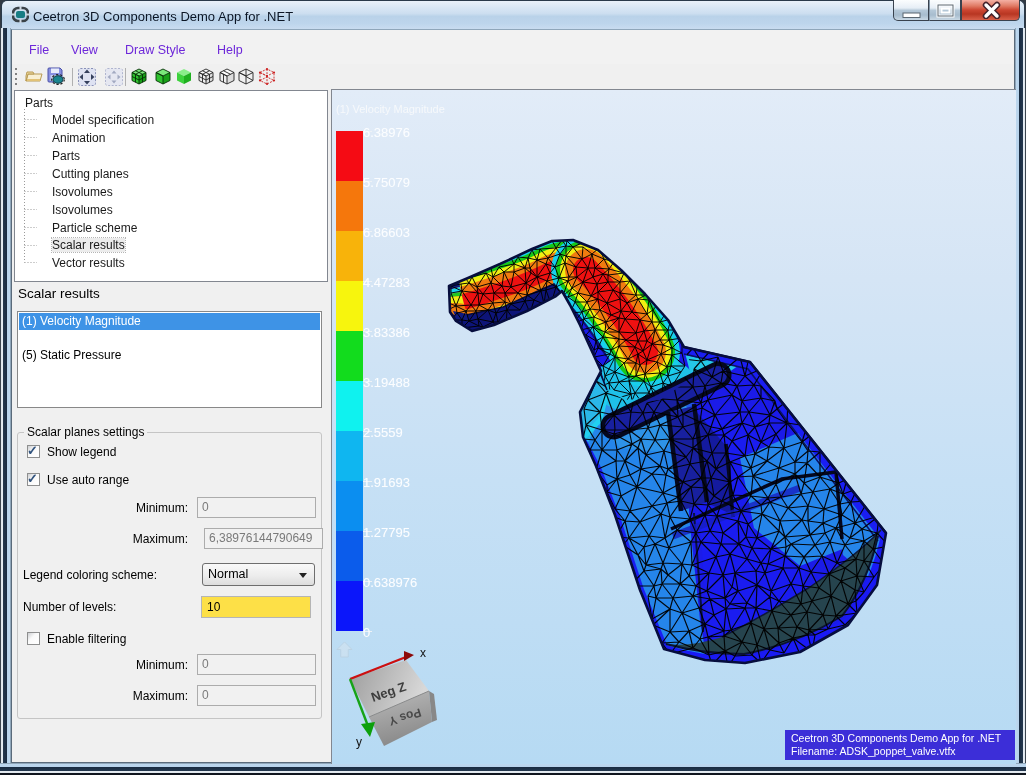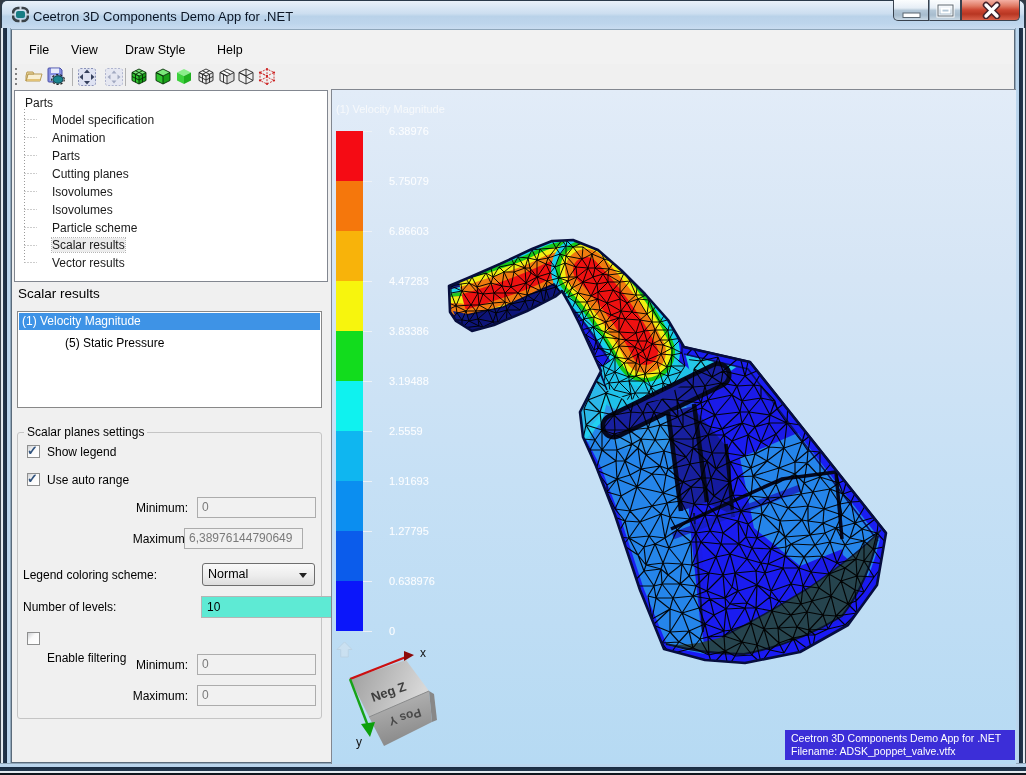--- a/index.html
+++ b/index.html
@@ -22,45 +22,45 @@
 .wbtn{position:absolute;top:0px;height:21px;border:1px solid #39424e;border-top:none;}
 #btnmin{left:893px;width:36px;border-radius:0 0 0 5px;
 background:linear-gradient(180deg,#fbfdfe 0%,#e6eef6 40%,#b4c8d8 52%,#a7bcce 75%,#c8d8e4 100%);}
 #btnmax{left:929px;width:32px;border-left:1px solid #8699aa;
 background:linear-gradient(180deg,#fbfdfe 0%,#e6eef6 40%,#b4c8d8 52%,#a7bcce 75%,#c8d8e4 100%);}
 #btnclose{left:961px;width:59px;border-radius:0 0 5px 0;
 background:linear-gradient(180deg,#f4b0a4 0%,#e07a64 30%,#cc4632 50%,#b83622 70%,#d8604a 100%);}
 
 #client{position:absolute;left:11px;top:29px;width:1004px;height:734px;background:#f0f0f0;border:1px solid #5a6a7a;border-top:1px solid #8fa6ba;}
 #menubar{position:absolute;left:0;top:0;width:1002px;height:34px;background:#f2f2f2;}
-.mitem{position:absolute;top:13px;font-size:12.5px;color:#000000;}
+.mitem{position:absolute;top:13px;font-size:12.5px;color:#6d28d9;}
 #toolbar{position:absolute;left:0;top:34px;width:1002px;height:26px;background:#f0f0f0;}
 
 #treebox{position:absolute;left:2px;top:60px;width:314px;height:192px;background:#fff;border:1px solid #828790;font-size:12px;color:#1a1a1a;}
 .ti{position:absolute;left:37px;white-space:nowrap;}
 #scalarlbl{position:absolute;left:6px;top:256px;font-size:13.5px;color:#000;}
 #listbox{position:absolute;left:5px;top:281px;width:305px;height:97px;background:#fff;border:1px solid #888;font-size:12px;}
 #lbsel{position:absolute;left:1px;top:1px;width:301px;height:17px;background:#3e93e6;color:#fff;padding:1px 0 0 3px;font-size:12px;}
-#lbrow2{position:absolute;left:4px;top:24px;color:#000;font-size:12px;margin-left:43px;}
+#lbrow2{position:absolute;left:4px;top:36px;color:#000;font-size:12px;}
 #grpbox{position:absolute;left:5px;top:402px;width:305px;height:287px;border:1px solid #c5c5c5;border-radius:3px;}
 #grplbl{position:absolute;left:12px;top:395px;font-size:12px;color:#000;background:#f0f0f0;padding:0 3px;}
 .cb{position:absolute;width:13px;height:13px;background:linear-gradient(135deg,#cdcfd2,#fafafa 40%,#fff);border:1px solid #8e8f8f;}
 .cbchk{position:absolute;left:-1px;top:-3px;font-size:13px;color:#31537e;font-weight:bold;}
 .lbl{position:absolute;font-size:12px;color:#000;white-space:nowrap;}
 .lblr{position:absolute;font-size:12px;color:#000;white-space:nowrap;text-align:right;}
 .tb{position:absolute;width:119px;height:21px;border:1px solid #acacac;font-size:12px;padding:2px 0 0 4px;color:#7a7a7a;background:#f1f1f1;}
-.tbw{position:absolute;width:134px;height:22px;border:1px solid #b5b5b5;font-size:12px;padding:3px 0 0 5px;color:#000;background:#5eead4;}
+.tbw{position:absolute;width:110px;height:22px;border:1px solid #b5b5b5;font-size:12px;padding:3px 0 0 5px;color:#000;background:#fde047;}
 #combo{position:absolute;width:113px;height:23px;border:1px solid #6e6e6e;border-radius:3px;font-size:12.5px;padding:3px 0 0 5px;color:#000;
 background:linear-gradient(180deg,#f9f9f9 0%,#ededed 55%,#dddddd 100%);}
 #combo:after{content:"";position:absolute;right:7px;top:9px;width:0;height:0;border:4px solid transparent;border-top:5px solid #222;}
 
 #viewport{position:absolute;left:319px;top:59px;width:685px;height:675px;
 background:linear-gradient(180deg,#e2ecf8 0%,#d5e5f5 28%,#c6e0f5 58%,#b6daf3 100%);border-left:1px solid #828790;border-top:1px solid #828790;}
 #legendttl{position:absolute;left:4px;top:13px;font-size:11px;color:#f8fafc;opacity:.95;}
-.lgv{position:absolute;left:57px;font-size:11px;color:#fbfdff;opacity:1;text-shadow:0 0 1px rgba(255,255,255,.35);}
+.lgv{position:absolute;left:31px;font-size:13px;color:#fbfdff;opacity:1;text-shadow:0 0 1px rgba(255,255,255,.35);}
 #lbar{position:absolute;left:4px;top:41px;width:27px;height:500px;}
 .band{position:absolute;left:0;width:27px;height:50px;}
 .tick{position:absolute;left:27px;width:9px;height:1px;background:#eef2f6;}
 #homeico{position:absolute;left:4px;top:551px;width:17px;height:17px;opacity:.42;}
 #infobox{position:absolute;left:453px;top:640px;width:230px;height:30px;background:#3c2ed8;color:#fff;font-size:10.5px;line-height:13px;padding:2px 0 0 6px;}
 </style></head>
 <body>
 <div id="win">
  <div id="titlebar"></div>
  <svg id="appicon" viewBox="0 0 17 17">
@@ -233,27 +233,27 @@
         <div class="cbchk">✓</div>
       </div>
   <div class="lbl" style="left:35px;top:415px">Show legend</div>
   <div class="cb" style="left:15px;top:443px">
         <div class="cbchk">✓</div>
       </div>
   <div class="lbl" style="left:35px;top:443px">Use auto range</div>
   <div class="lblr" style="left:76px;top:471px;width:100px">Minimum:</div>
   <div class="tb" style="left:185px;top:467px">0</div>
   <div class="lblr" style="left:76px;top:502px;width:100px">Maximum:</div>
-  <div class="tb" style="left:172px;top:498px">6,38976144790649</div>
+  <div class="tb" style="left:192px;top:498px">6,38976144790649</div>
   <div class="lbl" style="left:11px;top:538px">Legend coloring scheme:</div>
   <div id="combo" style="left:190px;top:533px">Normal</div>
   <div class="lbl" style="left:11px;top:570px">Number of levels:</div>
   <div class="tbw" style="left:189px;top:566px">10</div>
   <div class="cb" style="left:15px;top:602px"></div>
-  <div class="lbl" style="left:35px;top:621px">Enable filtering</div>
+  <div class="lbl" style="left:35px;top:602px">Enable filtering</div>
   <div class="lblr" style="left:76px;top:628px;width:100px">Minimum:</div>
   <div class="tb" style="left:185px;top:624px">0</div>
   <div class="lblr" style="left:76px;top:659px;width:100px">Maximum:</div>
   <div class="tb" style="left:185px;top:655px">0</div>
   <div id="viewport">
    <div id="legendttl">(1) Velocity Magnitude</div>
    <div id="lbar">
     <div class="band" style="top:0;background:#f50b14"></div>
     <div class="band" style="top:50px;background:#f5770c"></div>
     <div class="band" style="top:100px;background:#f8b30a"></div>

